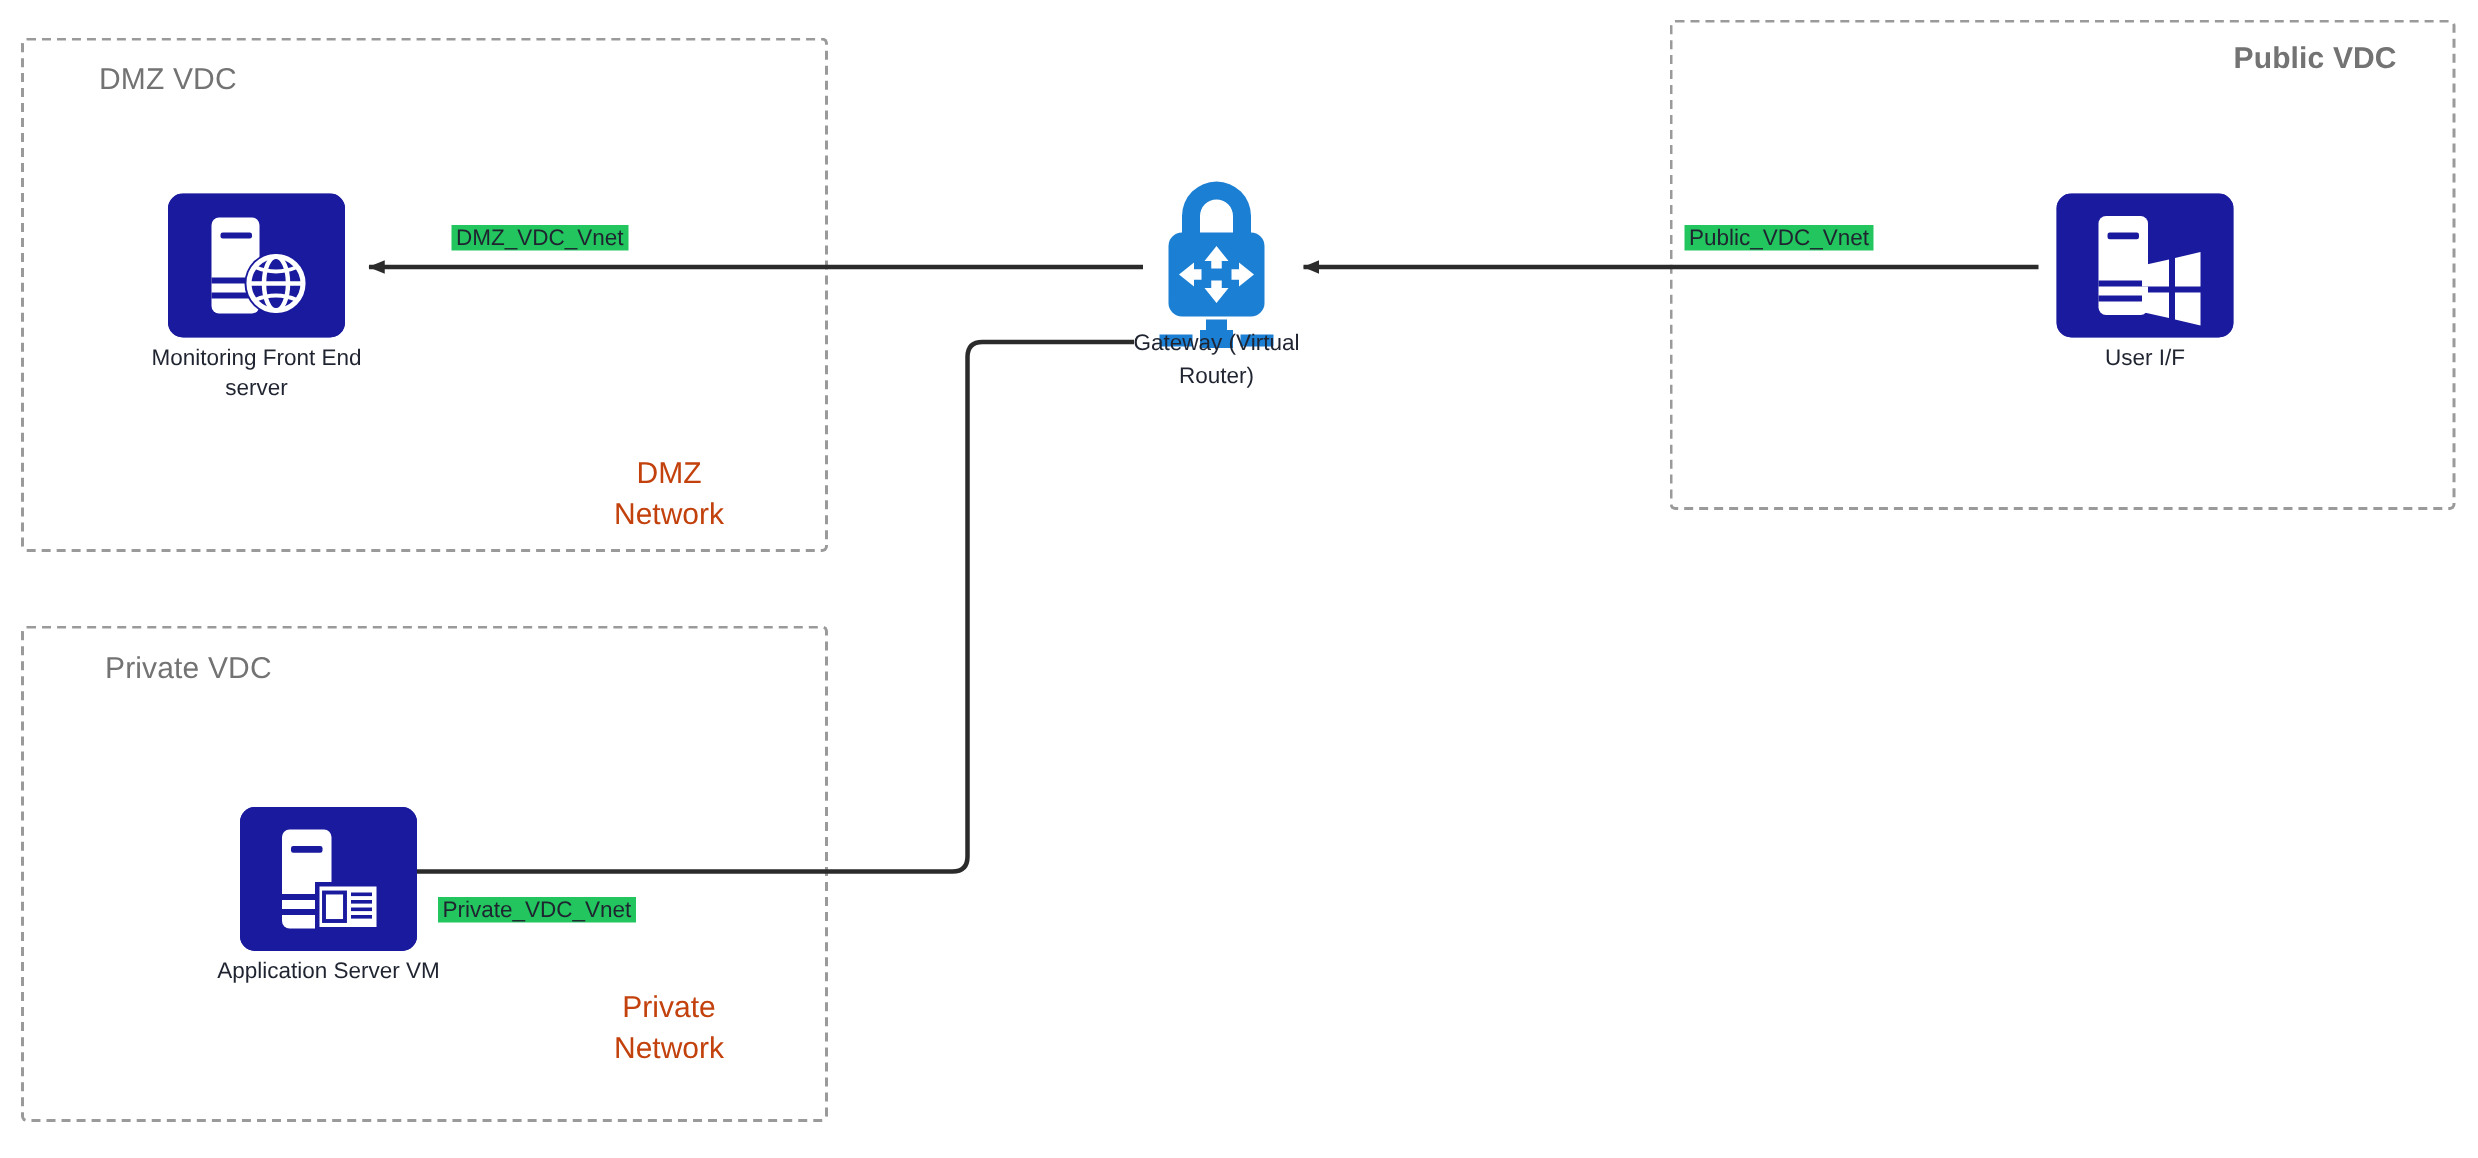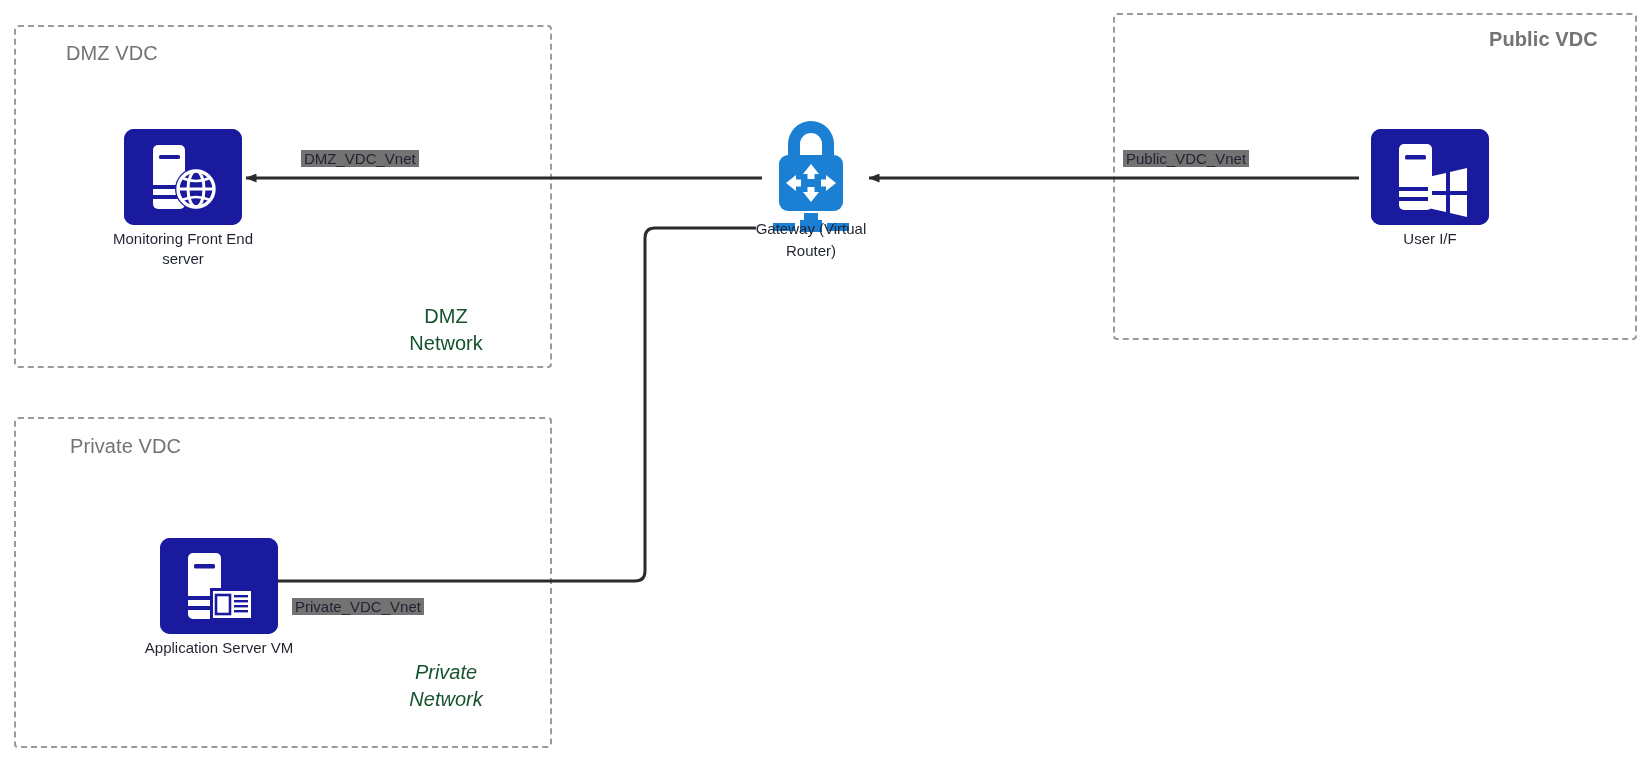--- a/index.html
+++ b/index.html
@@ -31,21 +31,21 @@
   .zone-title {
     position: absolute;
     font-size: 20px;
     color: #737373;
     white-space: nowrap;
     letter-spacing: 0.1px;
   }
   .zone-subtitle {
     position: absolute;
     font-size: 20px;
-    color: #14532d;
+    color: #c2410c;
     text-align: center;
     line-height: 27px;
     white-space: pre-line;
   }
 
   
   .node {
     position: absolute;
   }
   .node-icon {
@@ -93,37 +93,37 @@
     top: 0;
     width: 1652px;
     height: 772px;
     pointer-events: none;
   }
   .edge-label {
     position: absolute;
     font-size: 15px;
     color: #1f2430;
     white-space: nowrap;
-    background: #737373;
+    background: #22c55e;
     padding: 0 3px;
   }
 </style>
 </head>
 <body>
 
 <div id="canvas">
 
   <div class="zone" style="left:14px; top:25px; width:538px; height:343px;"></div>
   <div class="zone-title" style="left:66px; top:42px;">DMZ VDC</div>
   <div class="zone-subtitle" style="left:386px; top:303px; width:120px;">DMZ
 Network</div>
 
   <div class="zone" style="left:14px; top:417px; width:538px; height:331px;"></div>
   <div class="zone-title" style="left:70px; top:435px;">Private VDC</div>
-  <div class="zone-subtitle" style="left:386px; top:659px; width:120px;font-style:italic;">Private
+  <div class="zone-subtitle" style="left:386px; top:659px; width:120px;">Private
 Network</div>
 
   <div class="zone" style="left:1113px; top:13px; width:524px; height:327px;"></div>
   <div class="zone-title" style="left:1489px; top:28px;font-weight:bold;">Public VDC</div>
 
   <svg class="connector-layer" viewBox="0 0 1652 772" xmlns="http://www.w3.org/2000/svg">
     <defs>
       <marker id="arrowL" markerWidth="11" markerHeight="9" refX="10.5" refY="4.5" orient="auto-start-reverse" markerUnits="userSpaceOnUse">
         <path d="M0,0 L11,4.5 L0,9 Z" fill="#2b2b2b"></path>
       </marker>
@@ -142,21 +142,21 @@
       <path d="M 756,228 L 655,228 Q 645,228 645,238 L 645,571 Q 645,581 635,581 L 246,581" fill="none" stroke="#2b2b2b" stroke-width="3" stroke-linecap="butt" marker-end="url(#arrowL)"></path>
     </g>
   </svg>
 
   <div class="edge-label" style="left:301px; top:150px;">DMZ_VDC_Vnet</div>
 
   <div class="edge-label" style="left:1123px; top:150px;">Public_VDC_Vnet</div>
 
   <div class="edge-label" style="left:292px; top:558px;margin-top:40px;">Private_VDC_Vnet</div>
 
-  <div class="node" style="left:124px; top:129px;">
+  <div class="node" style="left:112px; top:129px;">
     <div class="node-icon">
       <svg width="118" height="96" viewBox="0 0 118 96">
         <rect x="0" y="0" width="118" height="96" rx="10" fill="#1a1a9e"></rect>
 
         <rect x="29" y="16" width="32" height="64" rx="5" fill="#ffffff"></rect>
         <rect x="35" y="26" width="21" height="4" rx="1.5" fill="#1a1a9e"></rect>
         <rect x="29" y="56" width="32" height="4" fill="#1a1a9e"></rect>
         <rect x="29" y="66" width="32" height="4" fill="#1a1a9e"></rect>
 
         <circle cx="72" cy="60" r="21" fill="#1a1a9e"></circle>

